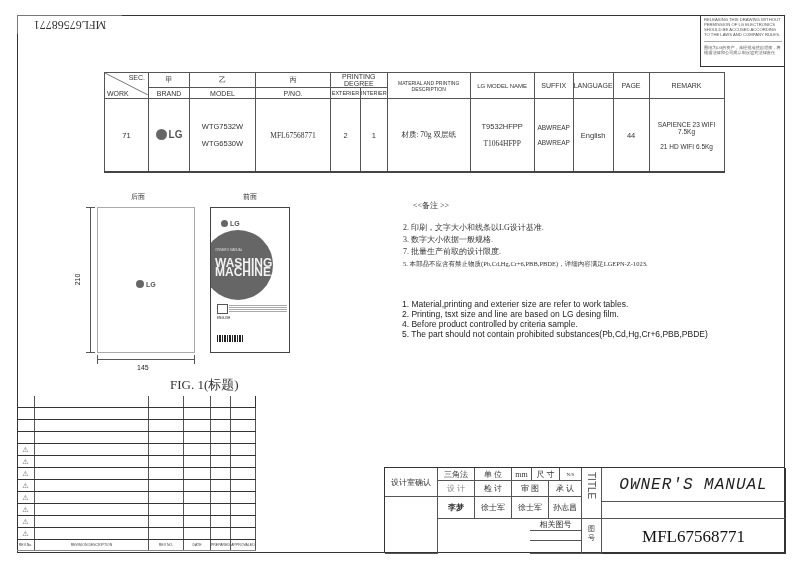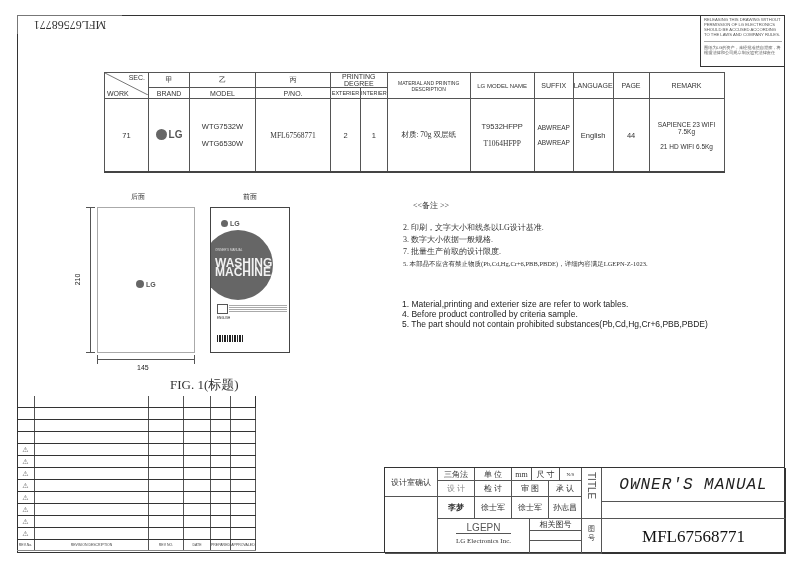--- a/index.html
+++ b/index.html
@@ -172,20 +172,21 @@
 <div class="notes-cn">
   <div style="margin-left:10px;margin-bottom:10px;">&lt;&lt;备注 &gt;&gt;</div>
   <div>2.  印刷，文字大小和线条以LG设计基准.</div>
   <div>3.  数字大小依据一般规格.</div>
   <div>7.  批量生产前取的设计限度.</div>
   <div style="font-size:6.5px;">5.  本部品不应含有禁止物质(Pb,Cd,Hg,Cr+6,PBB,PBDE)，详细内容满足LGEPN-Z-1023.</div>
 </div>
 
 <div class="notes-en">
   <div>1. Material,printing and exterier size are refer to work tables.</div>
+  <div>2. Printing, tsxt  size and line are based on LG desing film.</div>
   <div>4. Before product controlled by criteria sample.</div>
   <div>5. The part should not contain prohibited substances(Pb,Cd,Hg,Cr+6,PBB,PBDE)</div>
 </div>
 
 <table class="rev">
   <tbody>
       <tr>
         <td class="first" style="width:17px;"></td>
         <td style="width:113px;"></td>
         <td style="width:34px;"></td>
@@ -305,24 +306,20 @@
   <div class="tb-cell" style="left:53px;top:13px;width:37px;height:16px;line-height:16px;color:#888;">设 计</div>
   <div class="tb-cell" style="left:90px;top:13px;width:37px;height:16px;line-height:16px;">检 讨</div>
   <div class="tb-cell" style="left:127px;top:13px;width:37px;height:16px;line-height:16px;">审 图</div>
   <div class="tb-cell" style="left:164px;top:13px;width:33px;height:16px;line-height:16px;">承 认</div>
 
   <div class="tb-cell" style="left:53px;top:29px;width:37px;height:22px;line-height:22px;font-weight:bold;">李梦</div>
   <div class="tb-cell" style="left:90px;top:29px;width:37px;height:22px;line-height:22px;">徐士军</div>
   <div class="tb-cell" style="left:127px;top:29px;width:37px;height:22px;line-height:22px;">徐士军</div>
   <div class="tb-cell" style="left:164px;top:29px;width:33px;height:22px;line-height:22px;">孙志昌</div>
 
-  <div class="tb-cell" style="left:53px;top:51px;width:92px;height:35px;">
-    <div style="font-family:'Liberation Sans',sans-serif;font-size:10px;color:#555;margin-top:3px;border-bottom:1px solid #555;margin-left:18px;margin-right:18px;">LGEPN</div>
-    <div style="font-size:7px;margin-top:3px;">LG Electronics Inc.</div>
-  </div>
   <div class="tb-cell" style="left:145px;top:51px;width:52px;height:12px;line-height:12px;">相关图号</div>
   <div class="tb-cell" style="left:145px;top:63px;width:52px;height:10px;"></div>
   <div class="tb-cell" style="left:145px;top:73px;width:52px;height:13px;"></div>
 
   <div class="tb-cell" style="left:197px;top:0;width:20px;height:51px;">
     <div style="font-family:'Liberation Sans',sans-serif;font-size:10px;color:#555;writing-mode:vertical-rl;margin:4px auto 0;">TITLE</div>
   </div>
   <div class="tb-cell" style="left:197px;top:51px;width:20px;height:35px;">
     <div style="font-size:7px;width:8px;margin:6px auto 0;line-height:9px;">图号</div>
   </div>

